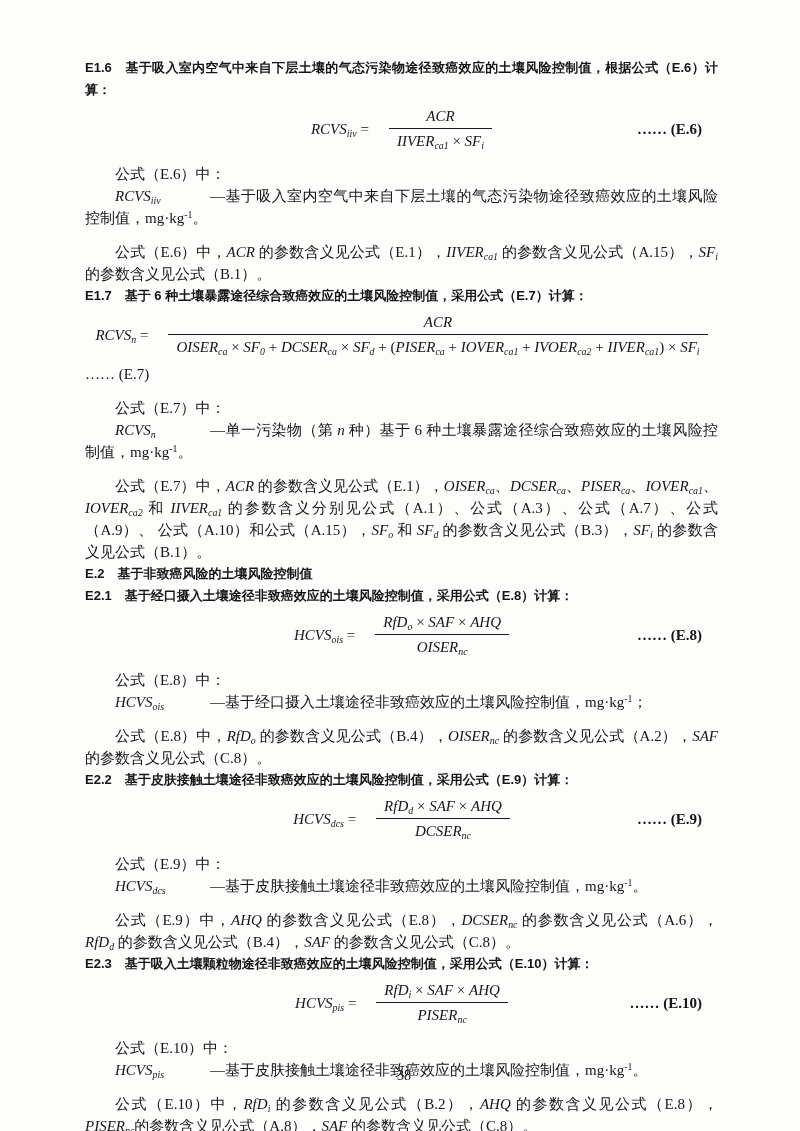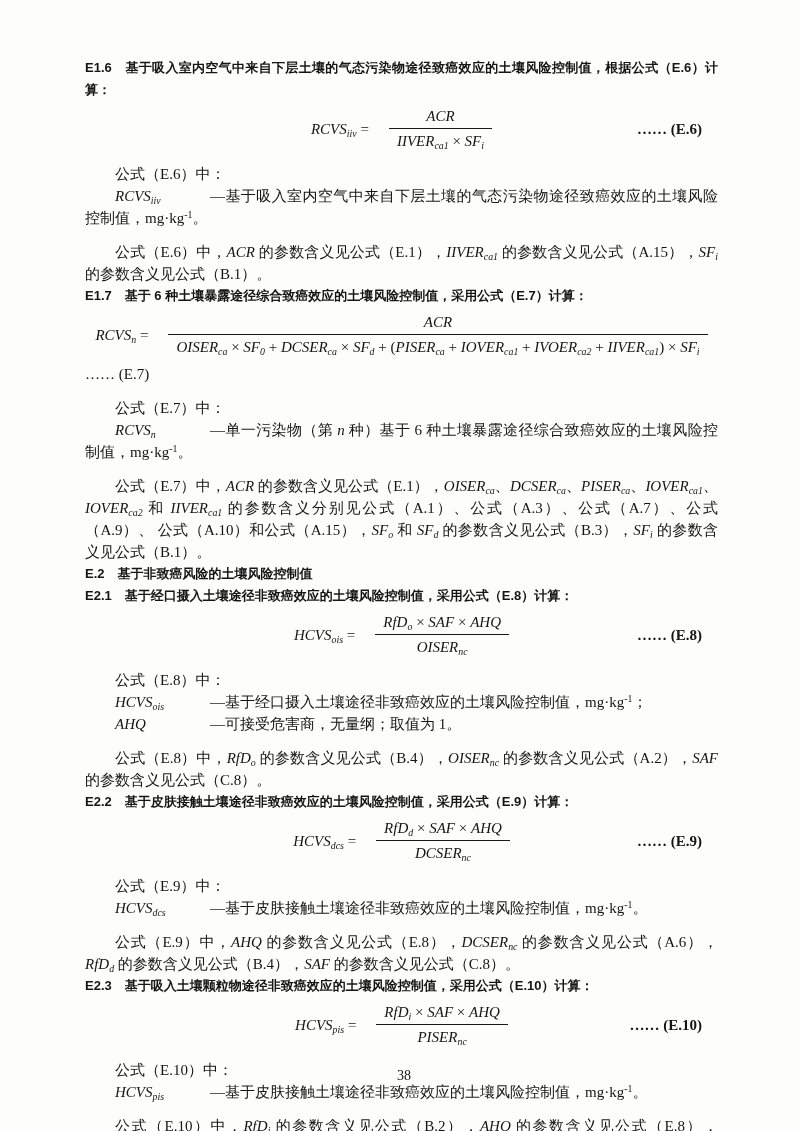--- a/index.html
+++ b/index.html
@@ -86,21 +86,20 @@
           <span class="den"><span class="r-i">OISER</span><span class="r-isub">nc</span></span>
         </span>
       </span>
     <span class="eq-label">…… (E.8)</span>
   </div>
 
   <p class="para indent">公式（E.8）中：</p>
 
   <p class="para def"><span class="term"><span class="r-i">HCVS</span><span class="r-isub">ois</span></span><span><span class="r-n">—基于经口摄入土壤途径非致癌效应的土壤风险控制值，mg·kg</span><span class="r-sup">-1</span><span class="r-n">；</span></span></p>
 
-  <p class="para def"><span class="term"><span class="r-i">AHQ</span></span><span><span class="r-n">—可接受危害商，无量纲；取值为 1。</span></span></p>
 
   <p class="para indent"><span class="r-n">公式（E.8）中，</span><span class="r-i">RfD</span><span class="r-isub">o</span><span class="r-n"> 的参数含义见公式（B.4），</span><span class="r-i">OISER</span><span class="r-isub">nc</span><span class="r-n"> 的参数含义见公式（A.2），</span><span class="r-i">SAF</span><span class="r-n"> 的参数含义见公式（C.8）。</span></p>
 
   <p class="para clause">E2.2　基于皮肤接触土壤途径非致癌效应的土壤风险控制值，采用公式（E.9）计算：</p>
 
   <div class="formula-row">
     <span class="formula">
         <span class="lhs"><span class="r-i">HCVS</span><span class="r-isub">dcs</span><span class="r-n"> = </span></span>
         <span class="frac">
           <span class="num"><span class="r-i">RfD</span><span class="r-isub">d</span><span class="r-n"> × </span><span class="r-i">SAF</span><span class="r-n"> × </span><span class="r-i">AHQ</span></span>

